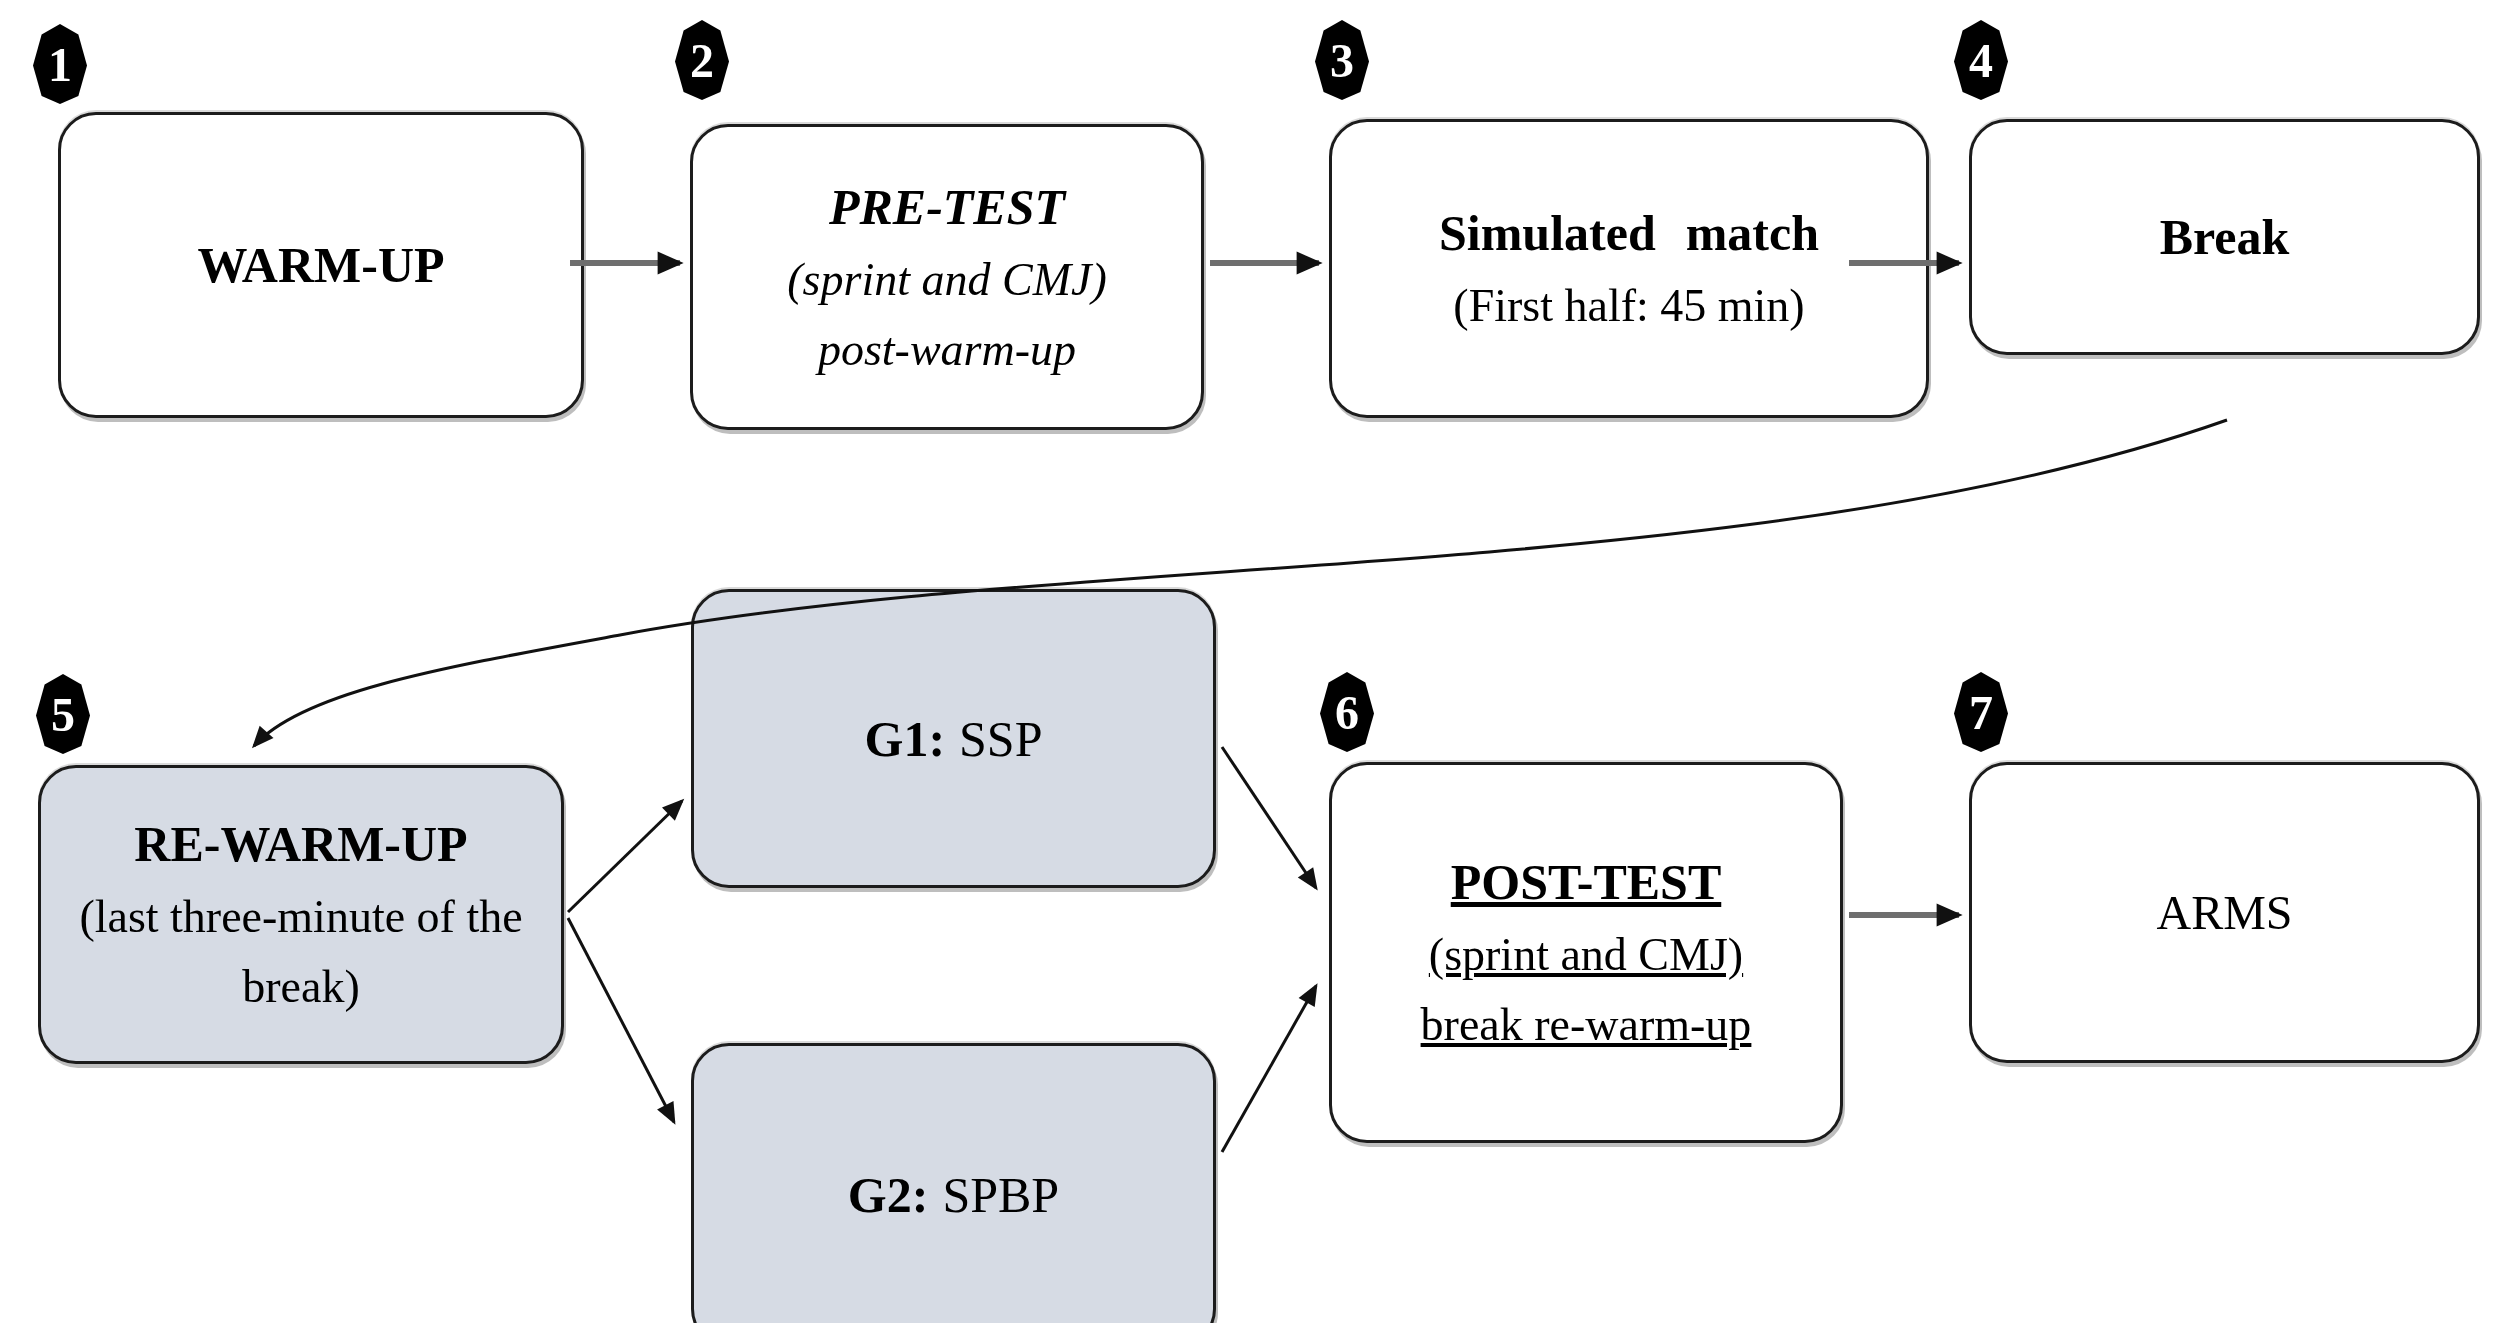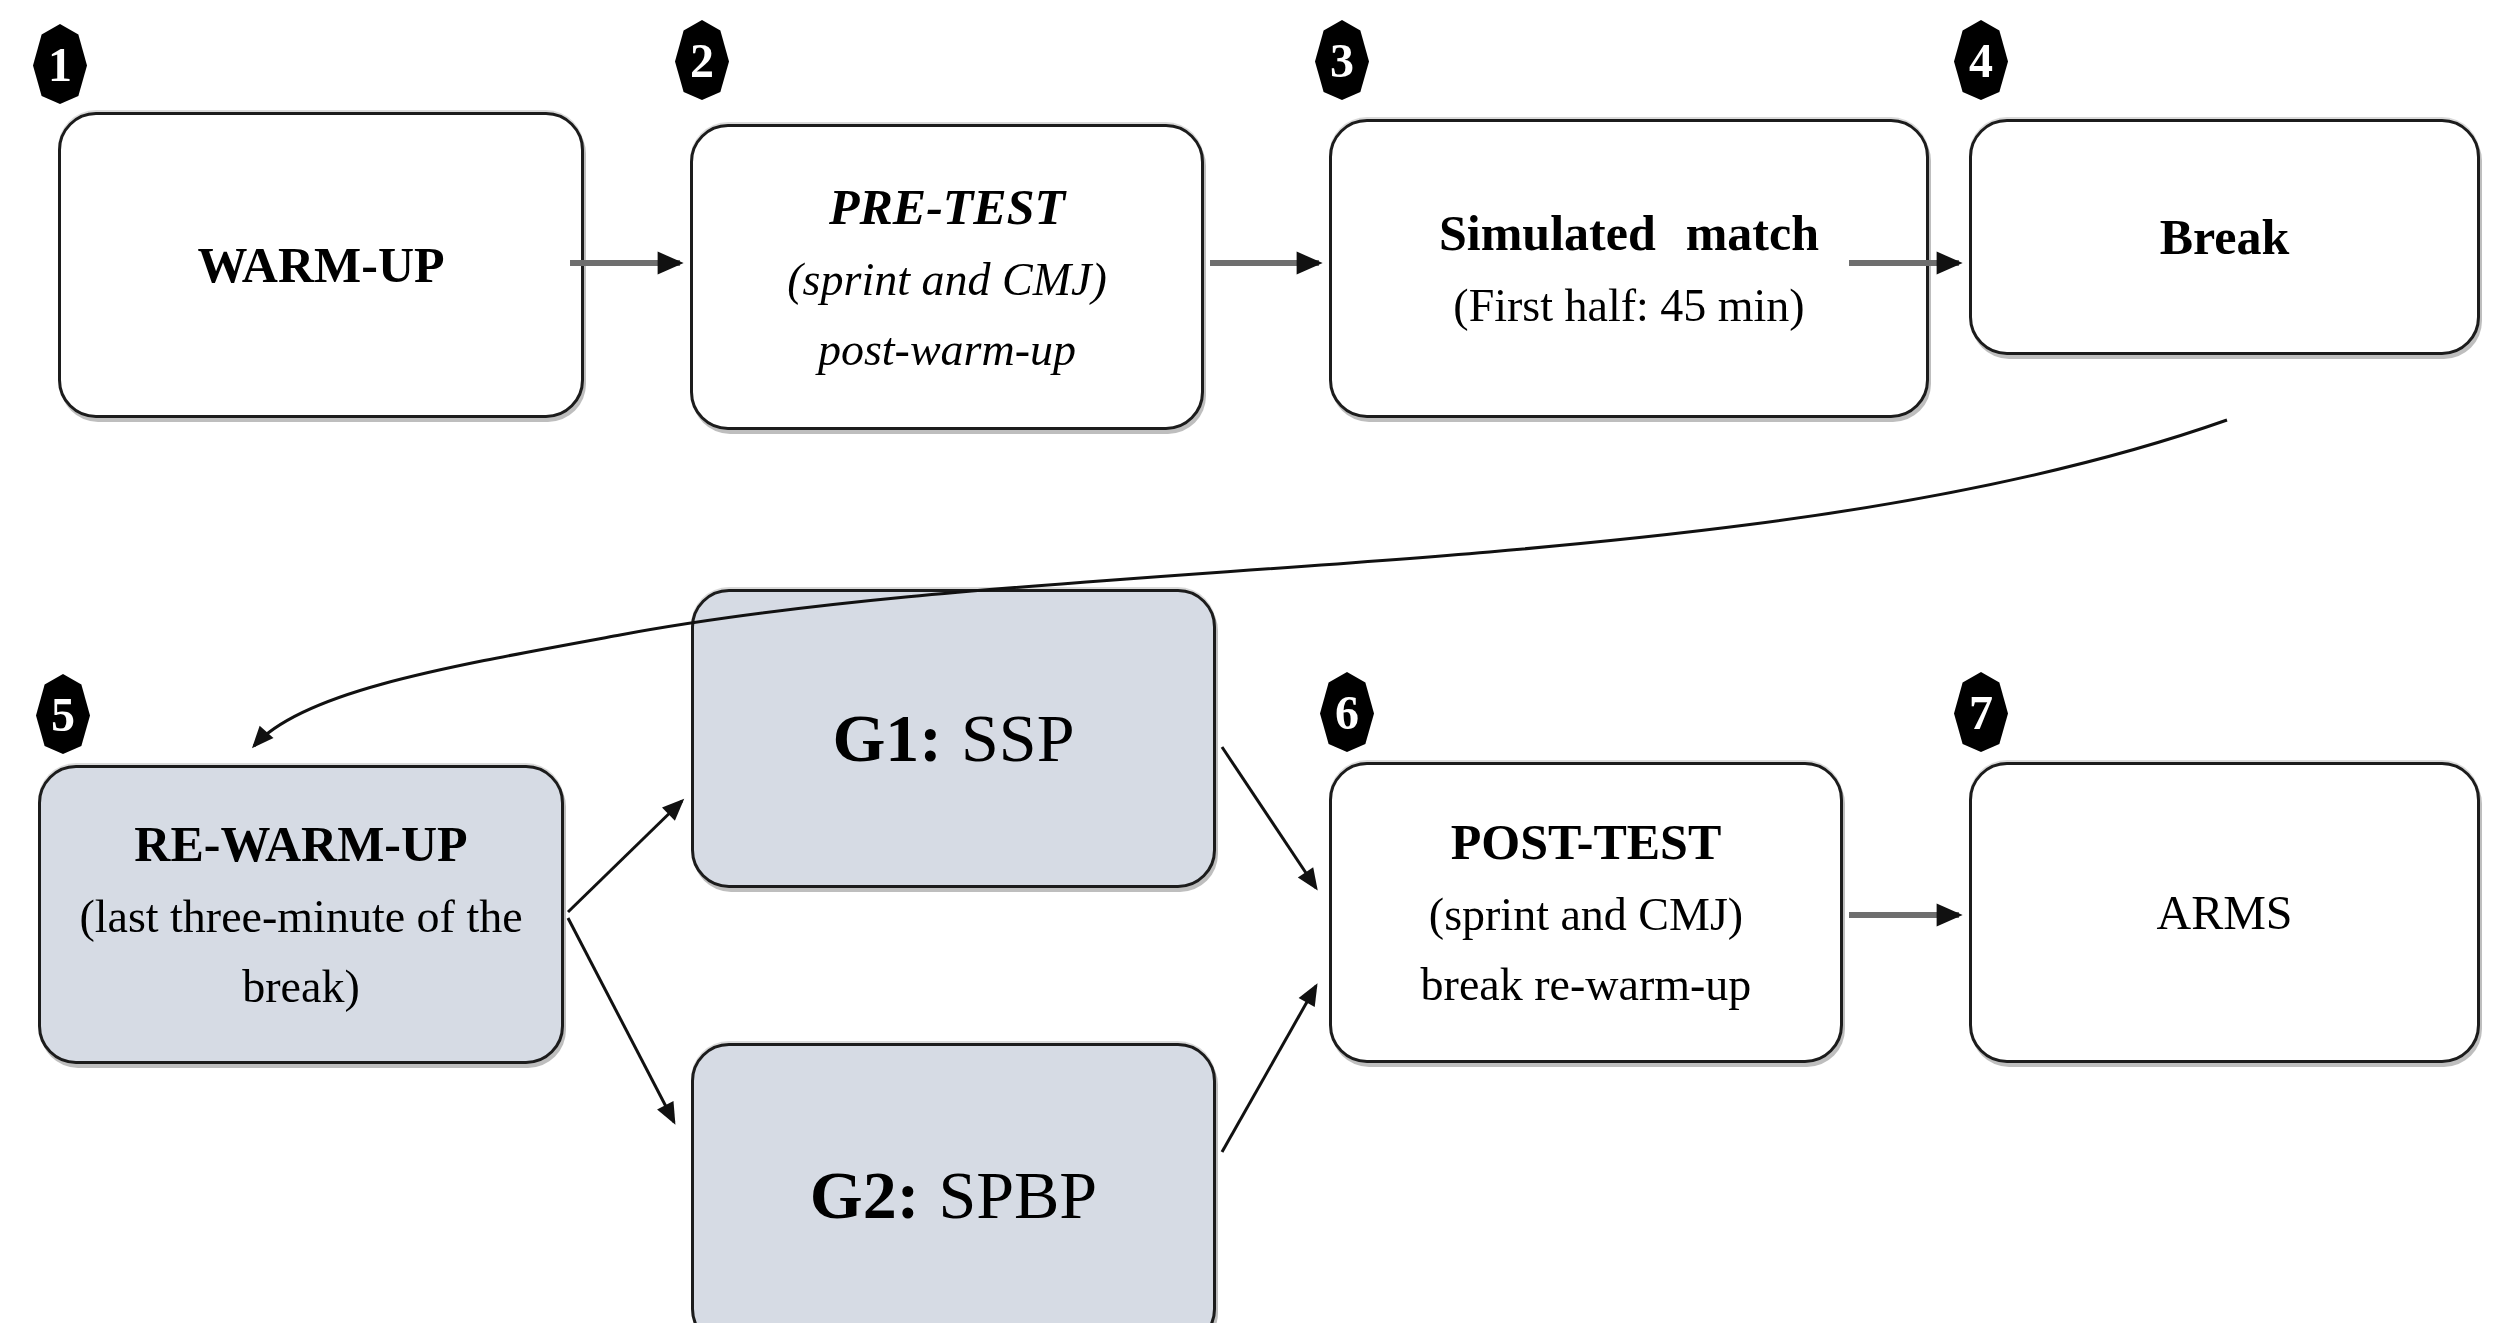--- a/index.html
+++ b/index.html
@@ -32,24 +32,24 @@
   .sub { font-size: 46px; line-height: 1.52; padding: 0 26px; }
   #box3 .title { word-spacing: 0.35em; }
 
   #box1 { left: 38px;   top: 112px; width: 526px; height: 306px; margin-left: 20px; }
   #box2 { left: 690px;  top: 124px; width: 514px; height: 306px; font-style: italic; }
   #box3 { left: 1329px; top: 119px; width: 600px; height: 299px; }
   #box4 { left: 1969px; top: 119px; width: 511px; height: 236px; }
   #box5 { left: 38px;   top: 765px; width: 526px; height: 299px; }
   #g1   { left: 691px;  top: 589px; width: 525px; height: 299px; }
   #g2   { left: 691px;  top: 999px; width: 525px; height: 304px; margin-top: 44px; }
-  #box6 { left: 1329px; top: 762px; width: 514px; height: 301px; }
+  #box6 { left: 1329px; top: 762px; width: 514px; height: 381px; text-decoration: underline; }
   #box7 { left: 1969px; top: 762px; width: 511px; height: 301px; }
 
-  .glabel { font-size: 68px; }
+  .glabel { font-size: 50px; }
   .glabel .b { font-weight: bold; margin-right: 0.28em; }
 
   
   .badge {
     position: absolute;
     width: 54px;
     height: 80px;
     background: #000000;
     clip-path: polygon(50% 0%, 84% 13%, 100% 52%, 84% 90%, 50% 100%, 16% 90%, 0% 52%, 16% 13%);
     display: flex;

